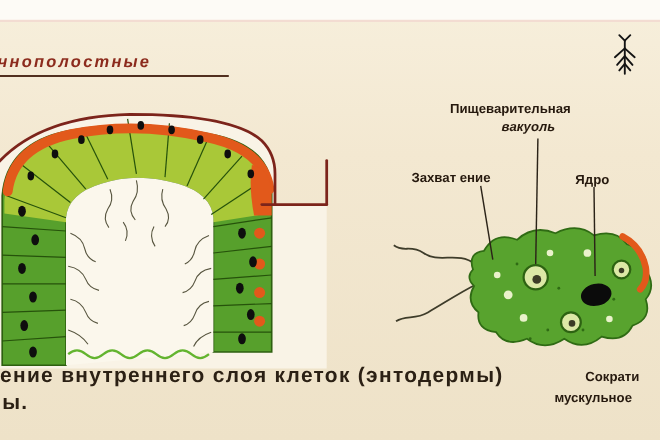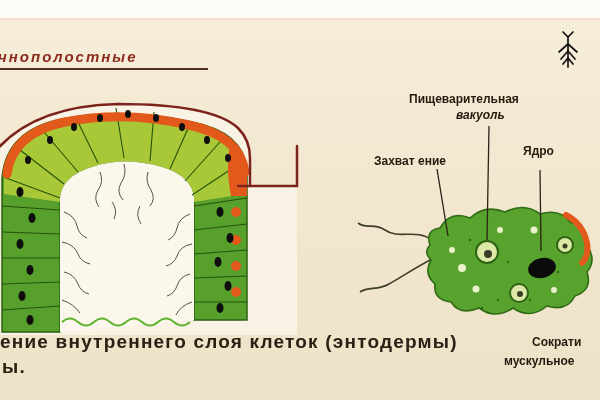--- a/index.html
+++ b/index.html
@@ -23,21 +23,21 @@
     letter-spacing:1.2px;white-space:nowrap;
   }
   .caption-1{left:0;top:331px;text-align:right;}
   .caption-2{left:2px;top:356px;}
   .fig-label{
     position:absolute;font-size:12px;font-weight:700;color:#26190e;white-space:nowrap;
   }
   .lbl-vac1{left:409px;top:92px;}
   .lbl-vac2{left:456px;top:108px;font-style:italic;}
   .lbl-food{left:374px;top:154px;}
-  .lbl-nucleus{left:523px;top:144px;}
+  .lbl-nucleus{left:523px;top:156px;}
   .lbl-contract1{left:532px;top:335px;}
   .lbl-contract2{left:504px;top:354px;}
 </style>
 </head>
 <body>
 
 <div class="page">
 
   <div class="paper-strip"></div>
 

